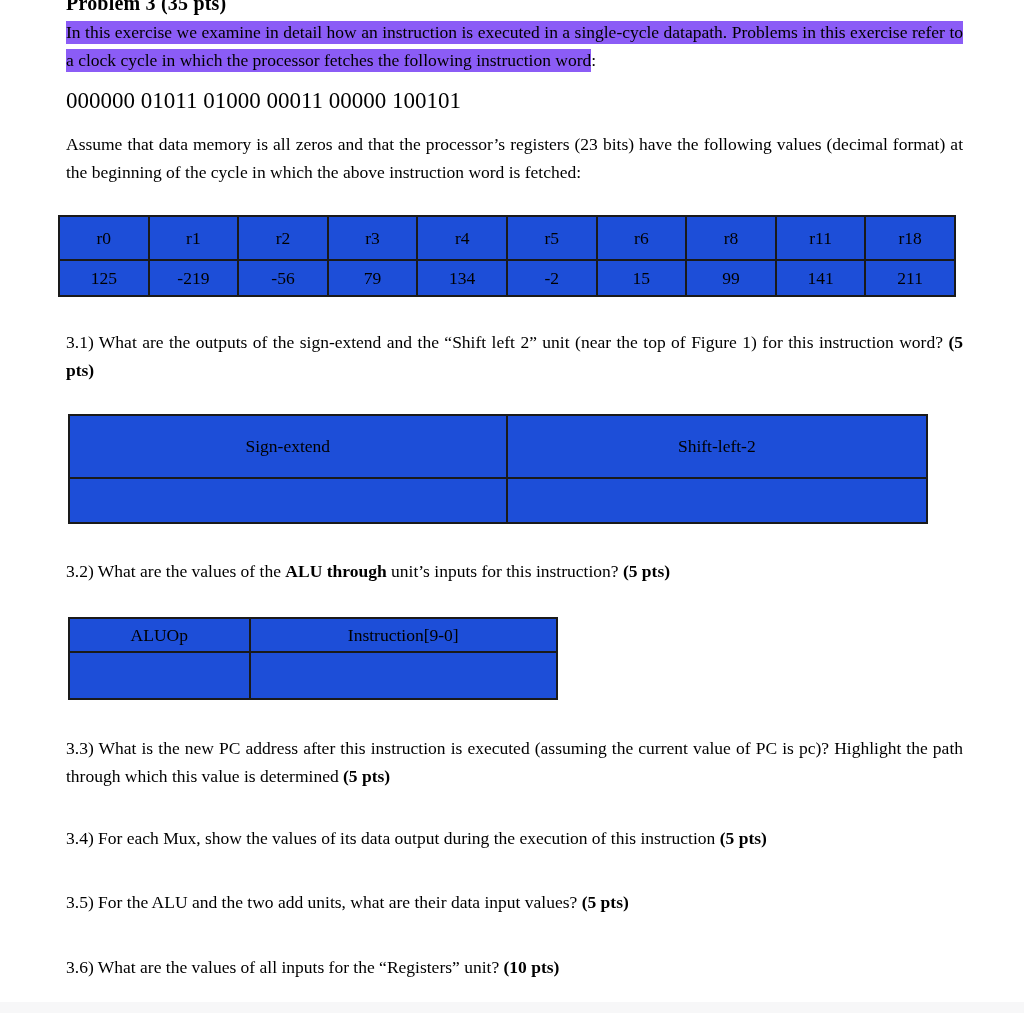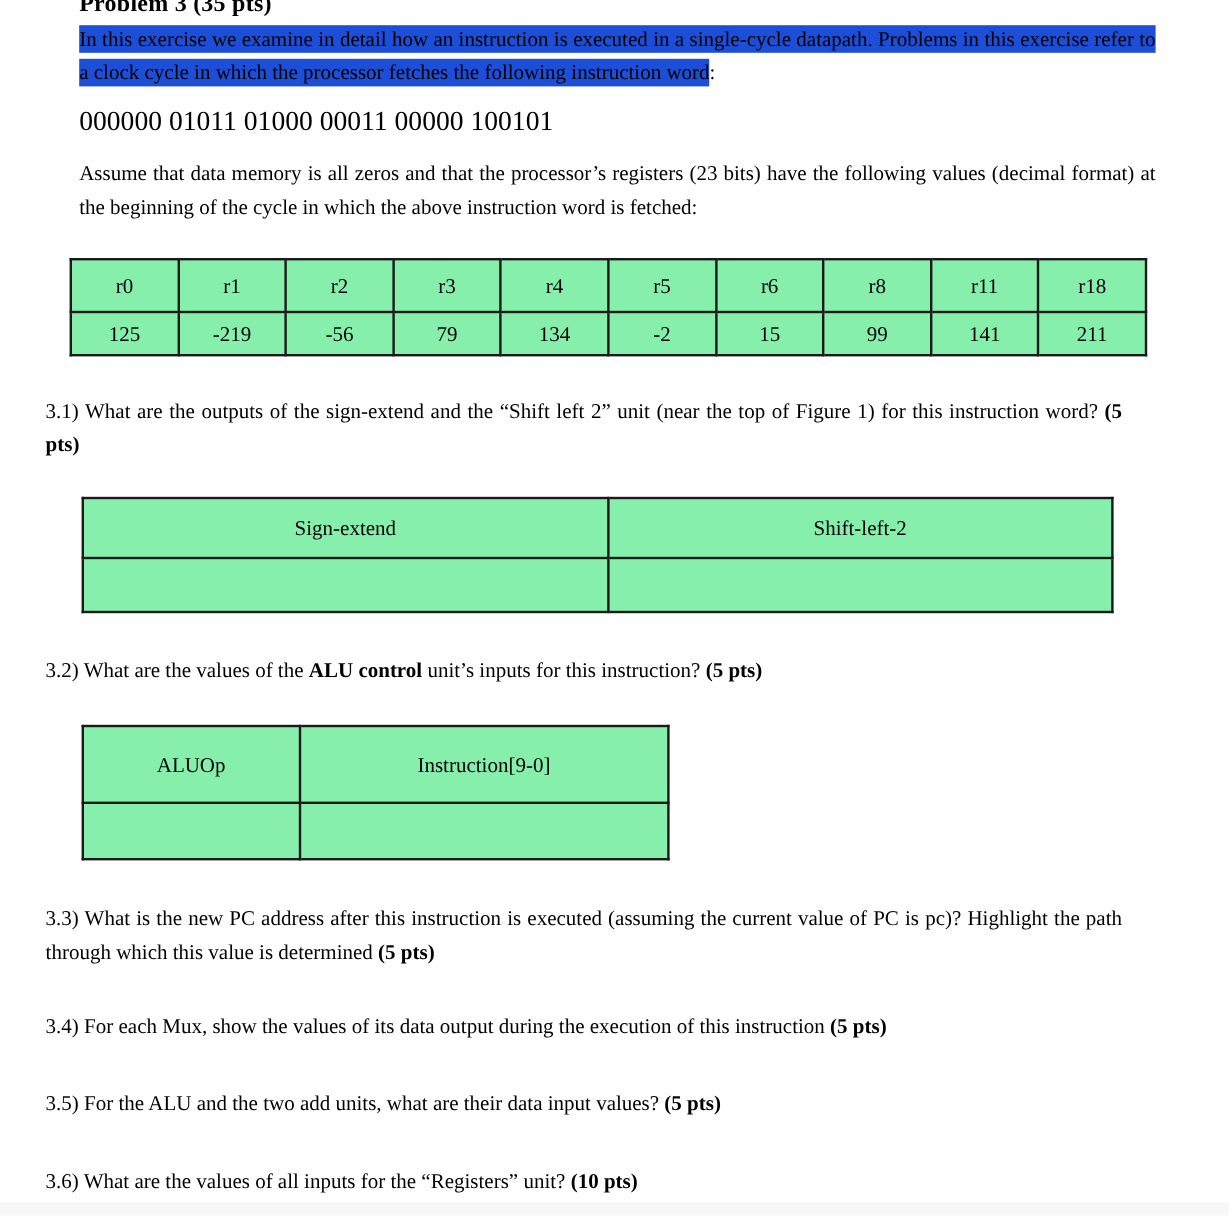--- a/index.html
+++ b/index.html
@@ -33,80 +33,80 @@
   
   .para {
     margin-left: 66px;
     width: 897px;
     font-size: 17.5px;
     line-height: 28px;
     text-align: justify;
   }
   .intro-para { margin-top: 2px; }
   .hl {
-    background: #1d4ed8;
+    background: #8b5cf6;
     padding: 1px 0 2px 0;
   }
   .inst-word {
     margin-top: 16px;
     margin-left: 66px;
     font-size: 23px;
     line-height: 22px;
     text-align: left;
   }
   .assume-para { margin-top: 18px; }
 
   
   table { border-collapse: collapse; table-layout: fixed; }
   td {
     border: 2px solid #1a1a1a;
     font-size: 17.5px;
     text-align: center;
     vertical-align: middle;
-    background: #86efac;
+    background: #1d4ed8;
   }
   .reg-table {
     margin-top: 29px;
     margin-left: 58px;
     width: 896px;
   }
   .reg-table td { width: 89.6px; }
   .reg-table .hdr-row td { height: 44px; }
   .reg-table .val-row td { height: 36px; }
 
   .q-para {
-    margin-left: 38px;
+    margin-left: 66px;
     width: 897px;
     font-size: 17.5px;
     line-height: 28px;
     text-align: justify;
   }
   .q-31 { margin-top: 31px; }
   .bold { font-weight: bold; }
 
   
   .se-table {
     margin-top: 30px;
     margin-left: 68px;
     width: 860px;
   }
-  .se-table .hdr-row td { height: 50px; }
+  .se-table .hdr-row td { height: 63px; }
   .se-table .ans-row td { height: 45px; }
   .se-col1 { width: 51%; }
   .se-col2 { width: 49%; }
 
   .q-32 { margin-top: 33px; }
 
   
   .alu-table {
     margin-top: 32px;
     margin-left: 68px;
     width: 490px;
   }
-  .alu-table .hdr-row td { height: 64px; }
+  .alu-table .hdr-row td { height: 34px; }
   .alu-table .ans-row td { height: 47px; }
   .alu-col1 { width: 37%; }
   .alu-col2 { width: 63%; }
 
   .q-33 { margin-top: 34px; }
   .q-34 { margin-top: 34px; }
   .q-35 { margin-top: 36px; }
   .q-36 { margin-top: 37px; }
 
   .bottom-band {
@@ -170,21 +170,21 @@
         <td class="se-col1">Sign-extend</td>
         <td class="se-col2">Shift-left-2</td>
       </tr>
       <tr class="ans-row">
         <td class="se-col1"></td>
         <td class="se-col2"></td>
       </tr>
     </tbody>
   </table>
 
-  <p class="q-para q-32"><span>3.2) What are the values of the </span><span class="bold">ALU control</span><span> unit’s inputs for this instruction? </span><span class="bold">(5 pts)</span></p>
+  <p class="q-para q-32"><span>3.2) What are the values of the </span><span class="bold">ALU through</span><span> unit’s inputs for this instruction? </span><span class="bold">(5 pts)</span></p>
 
   <table class="alu-table">
     <tbody>
       <tr class="hdr-row">
         <td class="alu-col1">ALUOp</td>
         <td class="alu-col2">Instruction[9-0]</td>
       </tr>
       <tr class="ans-row">
         <td class="alu-col1"></td>
         <td class="alu-col2"></td>

